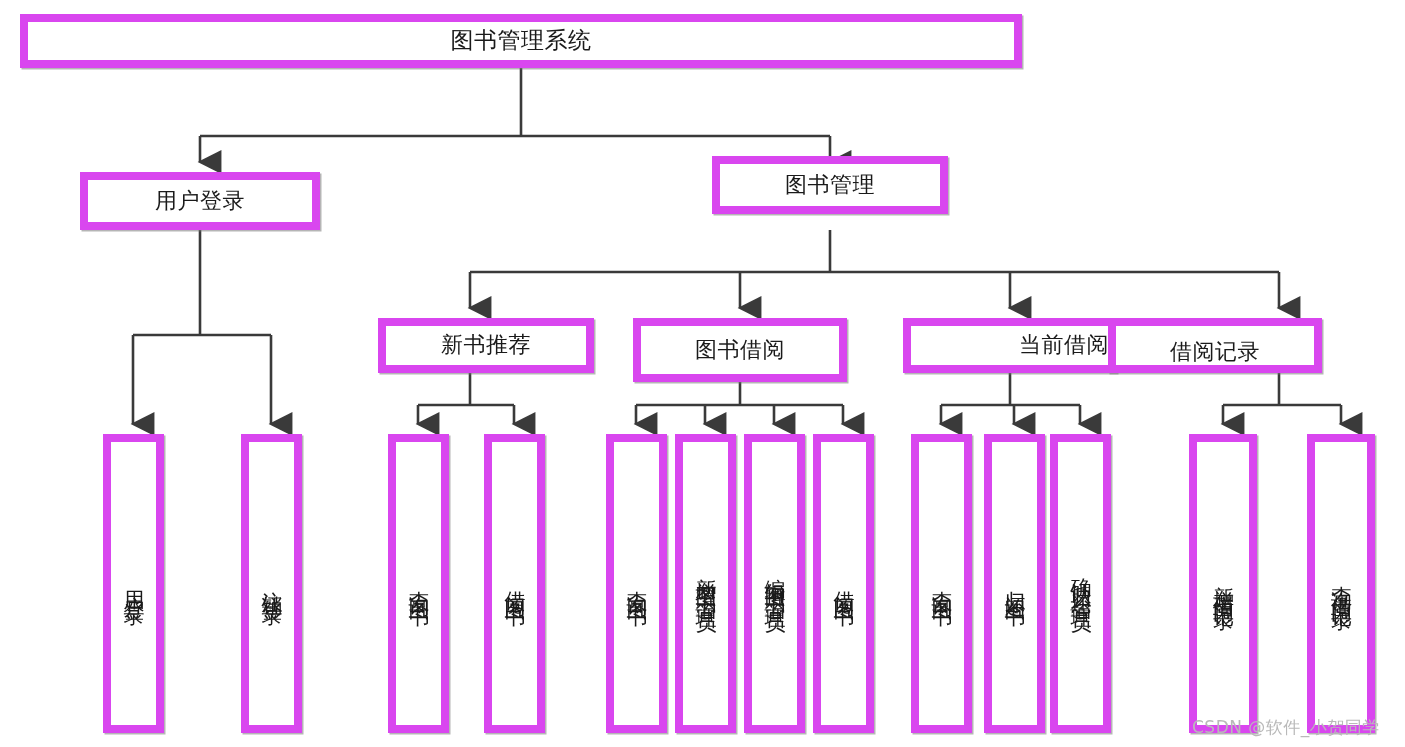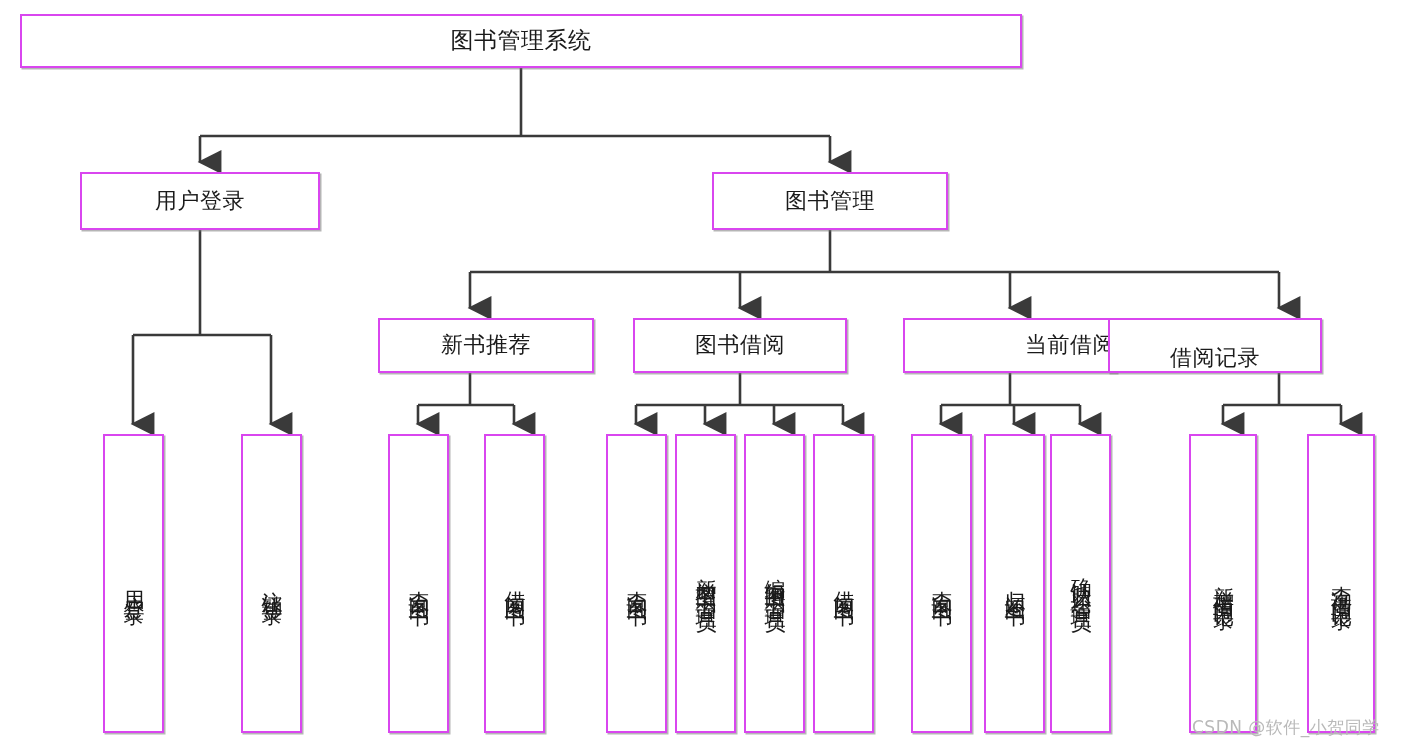--- a/index.html
+++ b/index.html
@@ -19,21 +19,21 @@
     position: absolute;
     left: 0;
     top: 0;
     width: 1405px;
     height: 747px;
     pointer-events: none;
   }
   .node {
     position: absolute;
     box-sizing: border-box;
-    border: 2px solid #d946ef;
+    border: 8px solid #d946ef;
     background: #ffffff;
     display: flex;
     align-items: center;
     justify-content: center;
     color: #1a1a1a;
     box-shadow: 1.5px 1.5px 0 rgba(120,120,120,0.55);
   }
   .node.horiz {
     font-size: 22px;
     letter-spacing: 0.5px;
@@ -134,28 +134,28 @@
     </g>
   </svg>
 
   <div class="node horiz root" style="left:20px; top:14px; width:1002px; height:54px;">
     <span>图书管理系统</span>
   </div>
 
   <div class="node horiz" style="left:80px; top:172px; width:240px; height:58px;">
     <span>用户登录</span>
   </div>
-  <div class="node horiz" style="left:712px; top:172px; width:236px; height:58px;">
+  <div class="node horiz" style="left:712px; top:156px; width:236px; height:58px;">
     <span>图书管理</span>
   </div>
 
   <div class="node horiz" style="left:378px; top:318px; width:216px; height:55px;">
     <span>新书推荐</span>
   </div>
-  <div class="node horiz" style="left:633px; top:318px; width:214px; height:55px;">
+  <div class="node horiz" style="left:633px; top:318px; width:214px; height:64px;">
     <span>图书借阅</span>
   </div>
   <div class="node horiz" style="left:903px; top:318px; width:214px; height:55px;justify-content:flex-end;">
     <span>当前借阅</span>
   </div>
   <div class="node horiz" style="left:1108px; top:318px; width:214px; height:55px;align-items:flex-end;">
     <span>借阅记录</span>
   </div>
 
   <div class="node vert" style="left:103px; top:434px; width:61px; height:299px;">

